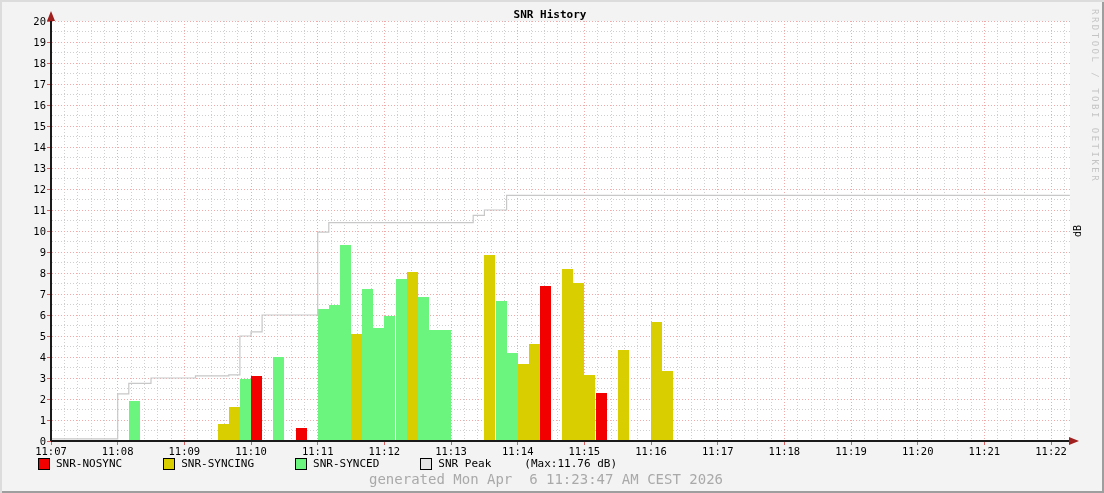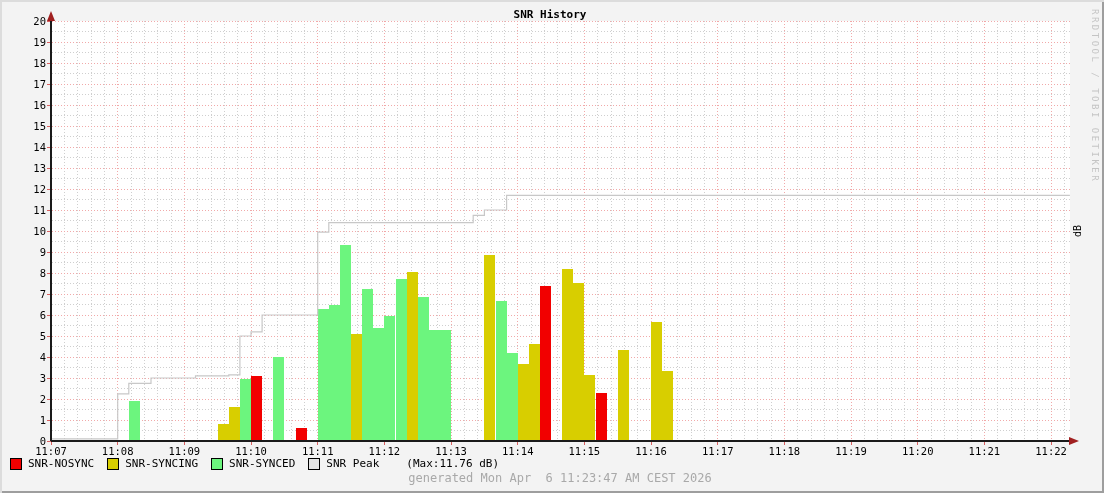--- a/index.html
+++ b/index.html
@@ -20,29 +20,29 @@
     color:#c4c4c4;white-space:pre;
   }
   .right-axis-label{
     position:absolute;left:1072px;top:221px;width:20px;height:20px;
     transform:rotate(-90deg);font-size:10px;color:#000;text-align:center;
   }
   .legend-row{
     position:absolute;left:10px;top:457px;display:flex;align-items:center;
     font-size:11px;color:#000;white-space:pre;
   }
-  .legend-item{display:flex;align-items:center;margin-right:13px;}
+  .legend-item{display:flex;align-items:center;margin-right:13px;margin-left:28px;}
   .swatch{
     width:10px;height:10px;border:1px solid #000;margin-right:6px;
     display:inline-block;flex:0 0 auto;
   }
-  .max-note{margin-left:14px;}
+  .max-note{margin-left:20px;}
   .generated{
-    position:absolute;top:471px;left:560px;transform:translateX(-50%);
-    font-size:12px;color:#a9a9a9;white-space:pre;
+    position:absolute;top:471px;left:546px;transform:translateX(-50%);
+    font-size:14px;color:#a9a9a9;white-space:pre;
   }
 </style>
 </head>
 <body>
 
 <div class="frame">
   <svg id="chart-svg" class="chart-svg" width="1104" height="493" viewBox="0 0 1104 493">
       <rect x="52" y="21" width="1018" height="420" fill="#ffffff"></rect>
       <line x1="64.334" y1="21" x2="64.334" y2="441" stroke="#cfcfcf" stroke-width="1" stroke-dasharray="1,2" shape-rendering="crispEdges"></line>
       <line x1="77.668" y1="21" x2="77.668" y2="441" stroke="#cfcfcf" stroke-width="1" stroke-dasharray="1,2" shape-rendering="crispEdges"></line>

